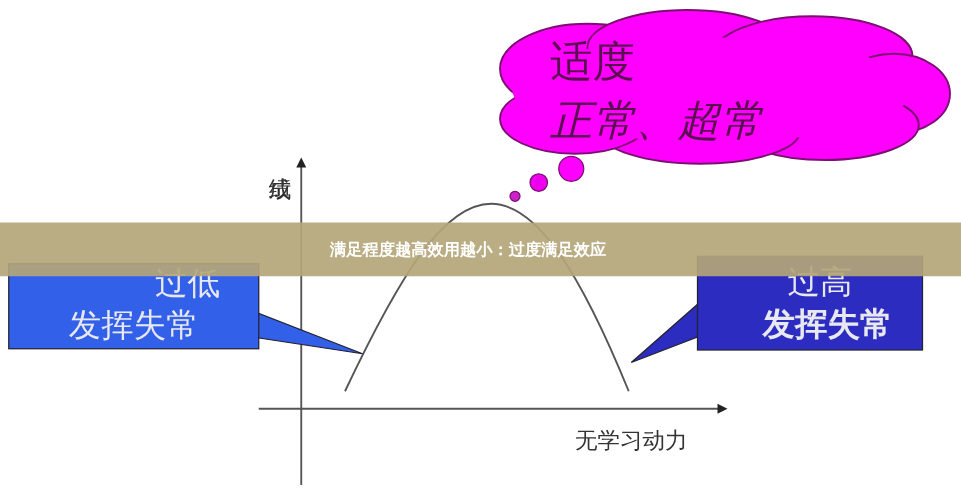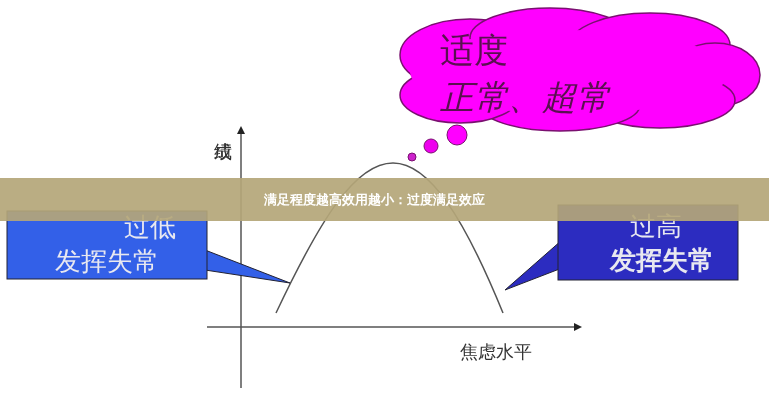--- a/index.html
+++ b/index.html
@@ -46,17 +46,17 @@
 <div class="cloud-text" style="top:28px;">适度</div>
 <div class="cloud-text" style="top:75px;font-style:italic;">正常、超常</div>
 
 <div class="box" style="left:7px; top:209px; width:200px;margin-left:43px;">过低</div>
 <div class="box" style="left:7px; top:243px; width:200px;">发挥失常</div>
 
 <div class="box" style="left:558px; top:208px; width:196px;">过高</div>
 <div class="box" style="left:558px; top:242px; width:208px;font-weight:bold;">发挥失常</div>
 
 <div class="axis-label" style="left:212px; top:128px; width:22px; line-height:22px; writing-mode:vertical-rl;">成绩</div>
-<div class="axis-label" style="left:460px; top:340px;">焦虑水平</div>
+<div class="axis-label" style="left:460px; top:340px;">无学习动力</div>
 
 <div class="banner">
   <span>满足程度越高效用越小：过度满足效应</span>
 </div>
 
 </body></html>

